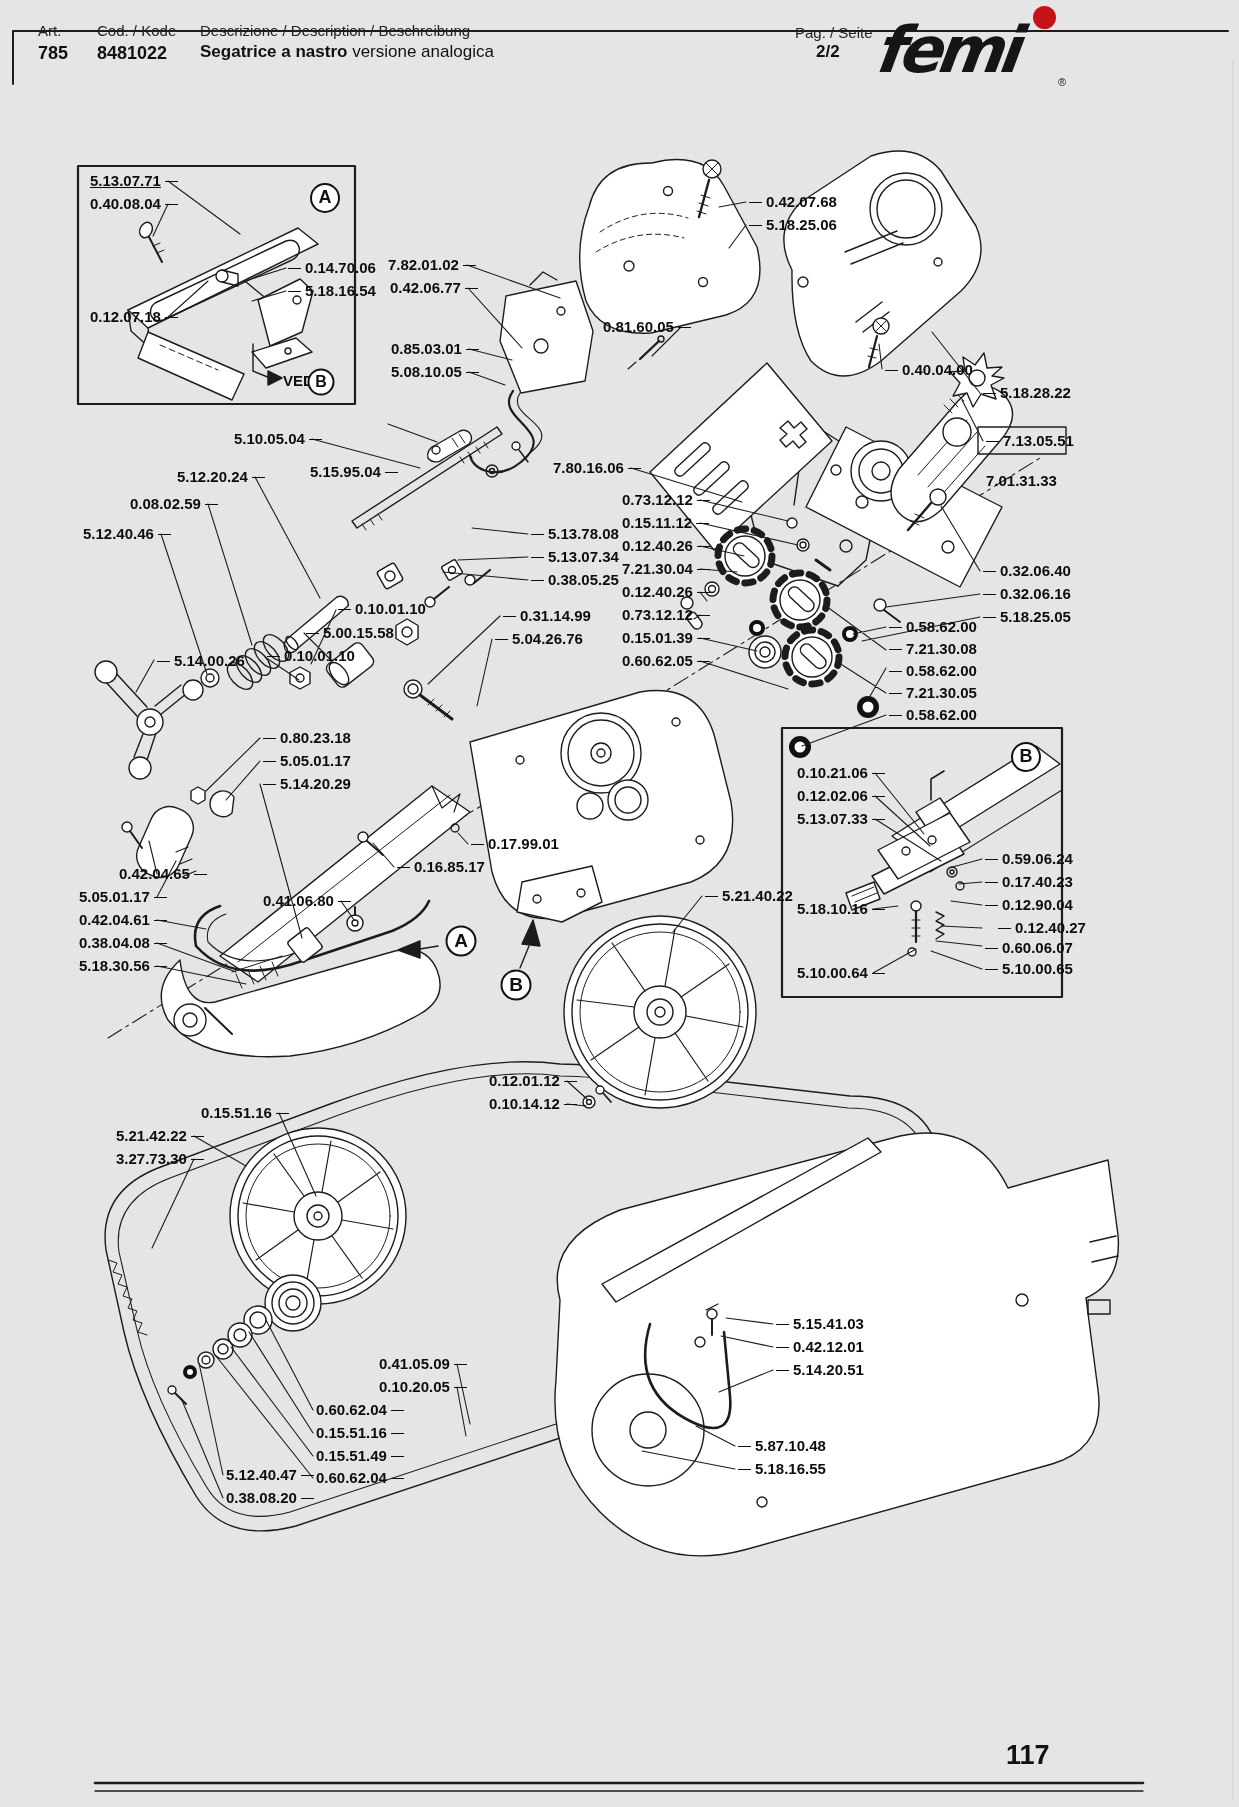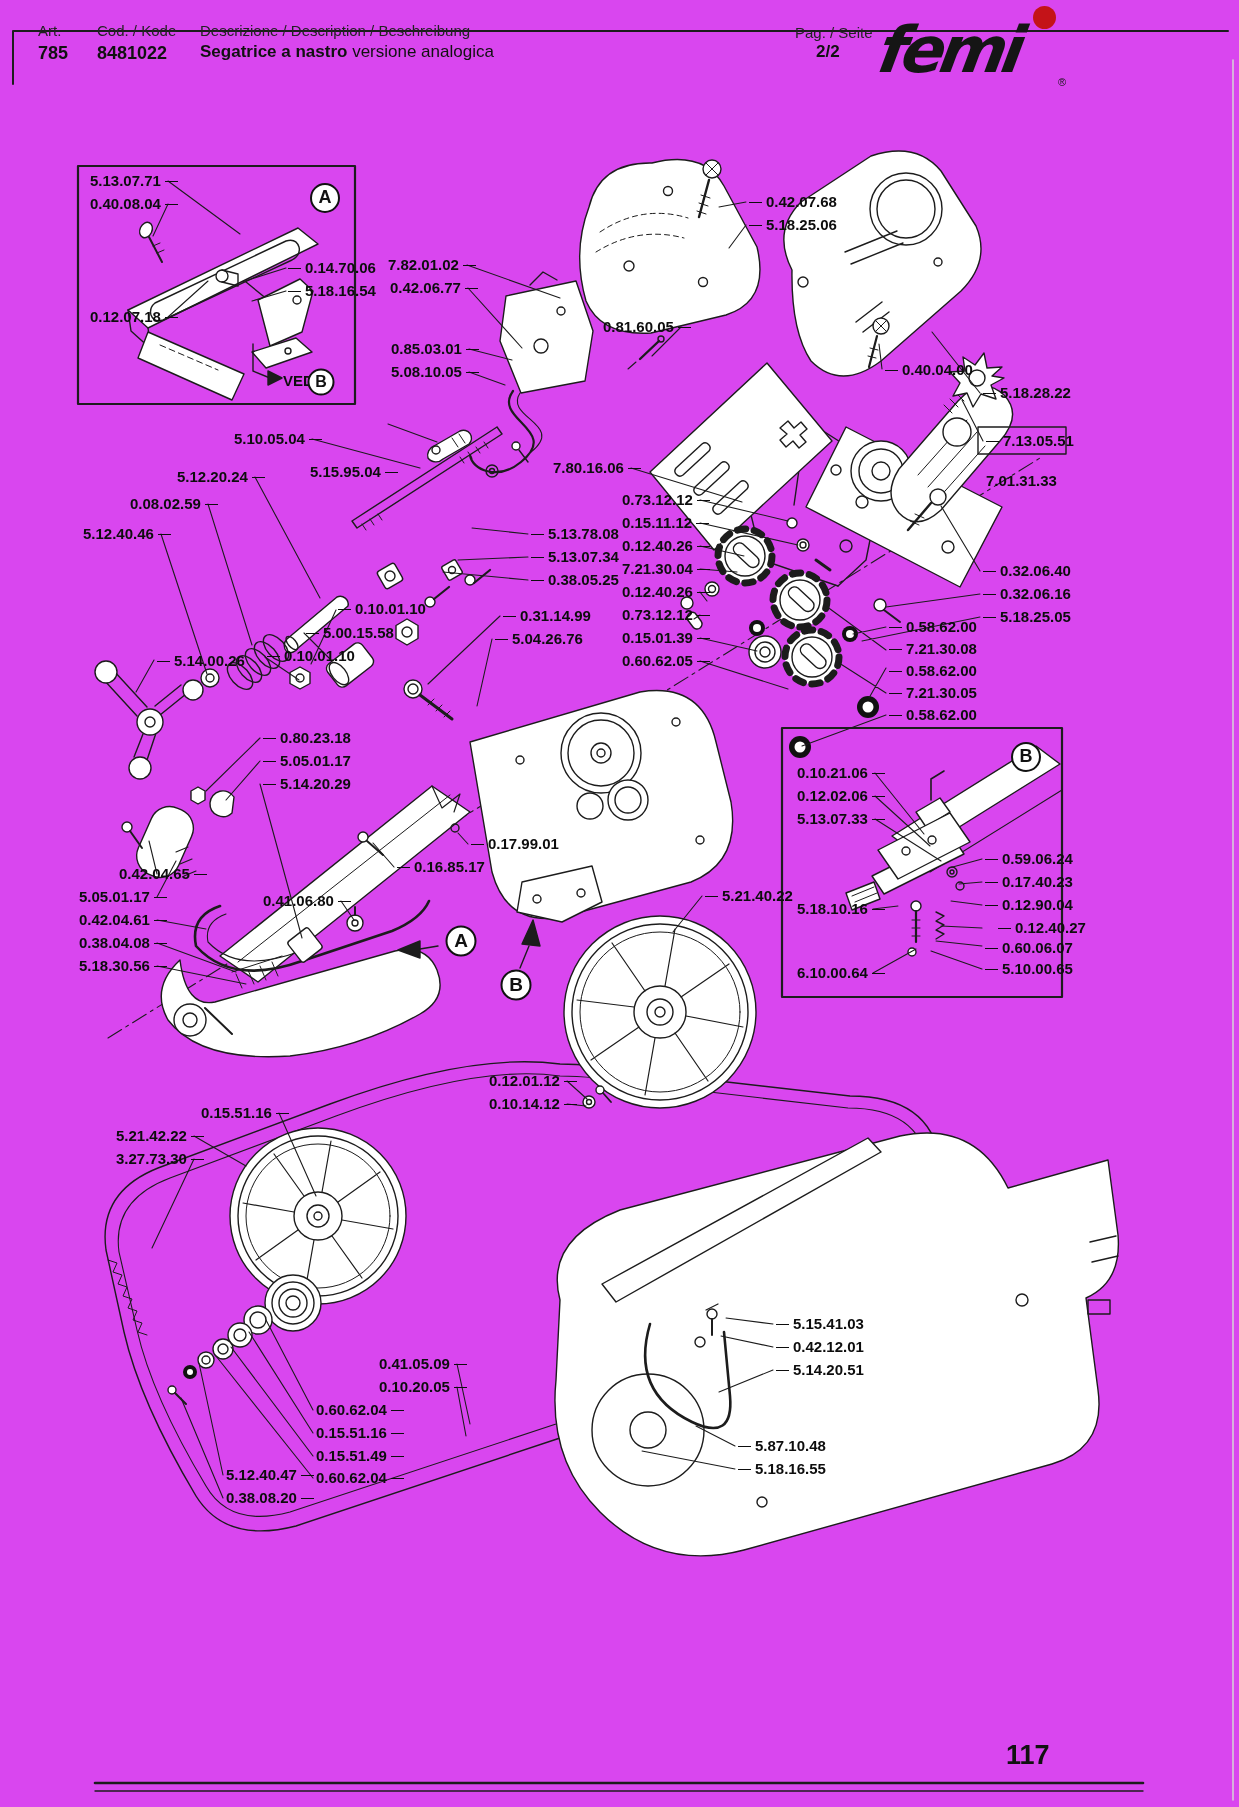--- a/index.html
+++ b/index.html
@@ -1,16 +1,16 @@
 <!DOCTYPE html>
 <html><head>
 <meta charset="utf-8">
 <style>
   html,body{margin:0;padding:0;background:#fff;}
-  .page{position:relative;width:1239px;height:1807px;background:#d946ef;overflow:hidden;
+  .page{position:relative;width:1239px;height:1807px;background:#e5e5e5;overflow:hidden;
         font-family:"Liberation Sans",sans-serif;color:#111;}
   .abs{position:absolute;}
   svg.art{position:absolute;left:0;top:0;}
   .h-small{font-size:15px;color:#222;white-space:nowrap;}
   .h-val{font-size:18px;font-weight:700;white-space:nowrap;}
   .h-line{font-size:17px;white-space:nowrap;}
   .h-line b{font-weight:700;}
   .pag-val{font-size:17px;font-weight:700;}
   .part-label{position:absolute;font-size:15px;line-height:16px;font-weight:700;
               white-space:nowrap;color:#0d0d0d;}
@@ -377,21 +377,21 @@
   <div class="abs h-small" style="left:795px;top:24px">Pag. / Seite</div>
   <div class="abs pag-val" style="left:816px;top:42px">2/2</div>
 
   <div class="logo">
     <span class="logo-text">femi</span>
     <span class="logo-dot" style="background: rgb(196, 19, 24);"></span>
     <span class="logo-reg">®</span>
   </div>
 
   <div class="abs" style="left:0;top:0;width:1239px;height:1807px">
-      <div class="part-label dash-r" style="left: 90px; top: 173px;">5.13.07.71</div>
+      <div class="part-label dash-r" style="left: 90px; top: 173px; text-decoration: underline;">5.13.07.71</div>
       <div class="part-label dash-r" style="left: 90px; top: 196px;">0.40.08.04</div>
       <div class="part-label dash-l" style="left: 288px; top: 260px;">0.14.70.06</div>
       <div class="part-label dash-l" style="left: 288px; top: 283px;">5.18.16.54</div>
       <div class="part-label dash-r" style="left: 90px; top: 309px;">0.12.07.18</div>
       <div class="part-label" style="left: 283px; top: 373px;">VEDI</div>
       <div class="part-label dash-r" style="left: 388px; top: 257px;">7.82.01.02</div>
       <div class="part-label dash-r" style="left: 390px; top: 280px;">0.42.06.77</div>
       <div class="part-label dash-r" style="left: 391px; top: 341px;">0.85.03.01</div>
       <div class="part-label dash-r" style="left: 391px; top: 364px;">5.08.10.05</div>
       <div class="part-label dash-r" style="left: 603px; top: 319px;">0.81.60.05</div>
@@ -447,21 +447,21 @@
       <div class="part-label dash-r" style="left: 797px; top: 765px;">0.10.21.06</div>
       <div class="part-label dash-r" style="left: 797px; top: 788px;">0.12.02.06</div>
       <div class="part-label dash-r" style="left: 797px; top: 811px;">5.13.07.33</div>
       <div class="part-label dash-l" style="left: 985px; top: 851px;">0.59.06.24</div>
       <div class="part-label dash-l" style="left: 985px; top: 874px;">0.17.40.23</div>
       <div class="part-label dash-l" style="left: 985px; top: 897px;">0.12.90.04</div>
       <div class="part-label dash-l" style="left: 998px; top: 920px;">0.12.40.27</div>
       <div class="part-label dash-l" style="left: 985px; top: 940px;">0.60.06.07</div>
       <div class="part-label dash-l" style="left: 985px; top: 961px;">5.10.00.65</div>
       <div class="part-label dash-r" style="left: 797px; top: 901px;">5.18.10.16</div>
-      <div class="part-label dash-r" style="left: 797px; top: 965px;">6.10.00.64</div>
+      <div class="part-label dash-r" style="left: 797px; top: 965px;">5.10.00.64</div>
       <div class="part-label dash-r" style="left: 489px; top: 1073px;">0.12.01.12</div>
       <div class="part-label dash-r" style="left: 489px; top: 1096px;">0.10.14.12</div>
       <div class="part-label dash-r" style="left: 201px; top: 1105px;">0.15.51.16</div>
       <div class="part-label dash-r" style="left: 116px; top: 1128px;">5.21.42.22</div>
       <div class="part-label dash-r" style="left: 116px; top: 1151px;">3.27.73.30</div>
       <div class="part-label dash-r" style="left: 379px; top: 1356px;">0.41.05.09</div>
       <div class="part-label dash-r" style="left: 379px; top: 1379px;">0.10.20.05</div>
       <div class="part-label dash-r" style="left: 316px; top: 1402px;">0.60.62.04</div>
       <div class="part-label dash-r" style="left: 316px; top: 1425px;">0.15.51.16</div>
       <div class="part-label dash-r" style="left: 316px; top: 1448px;">0.15.51.49</div>

